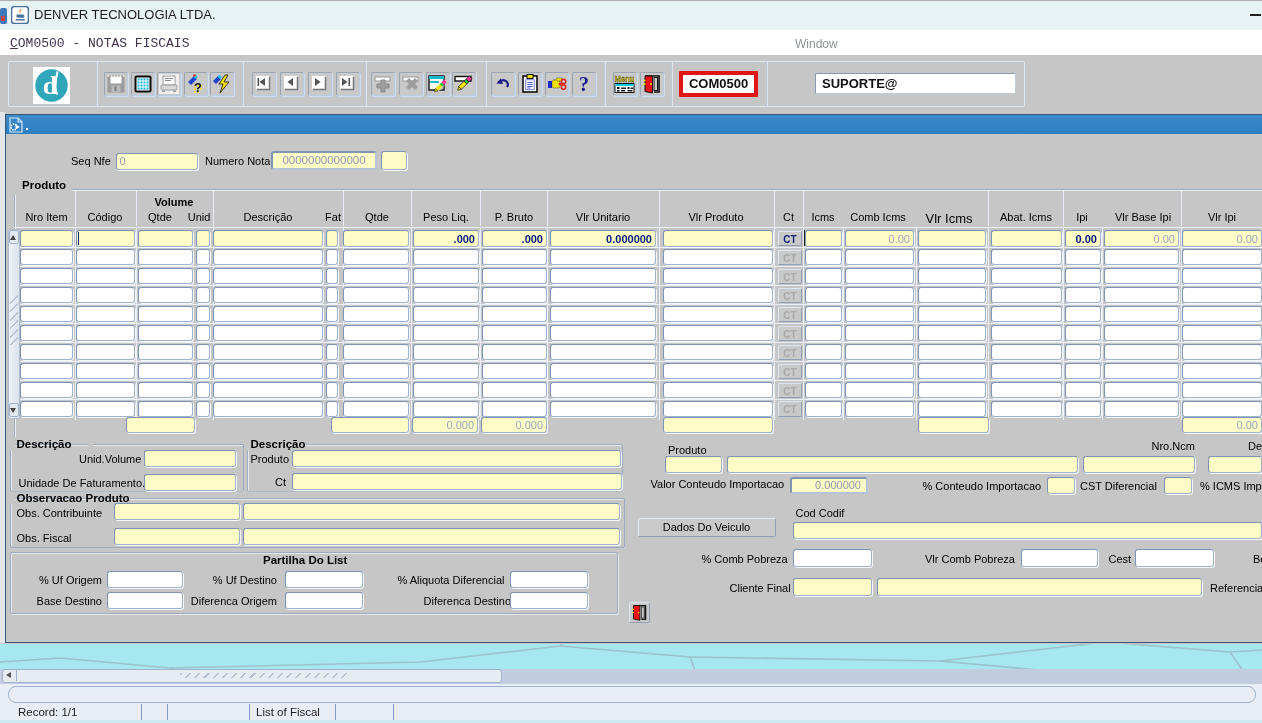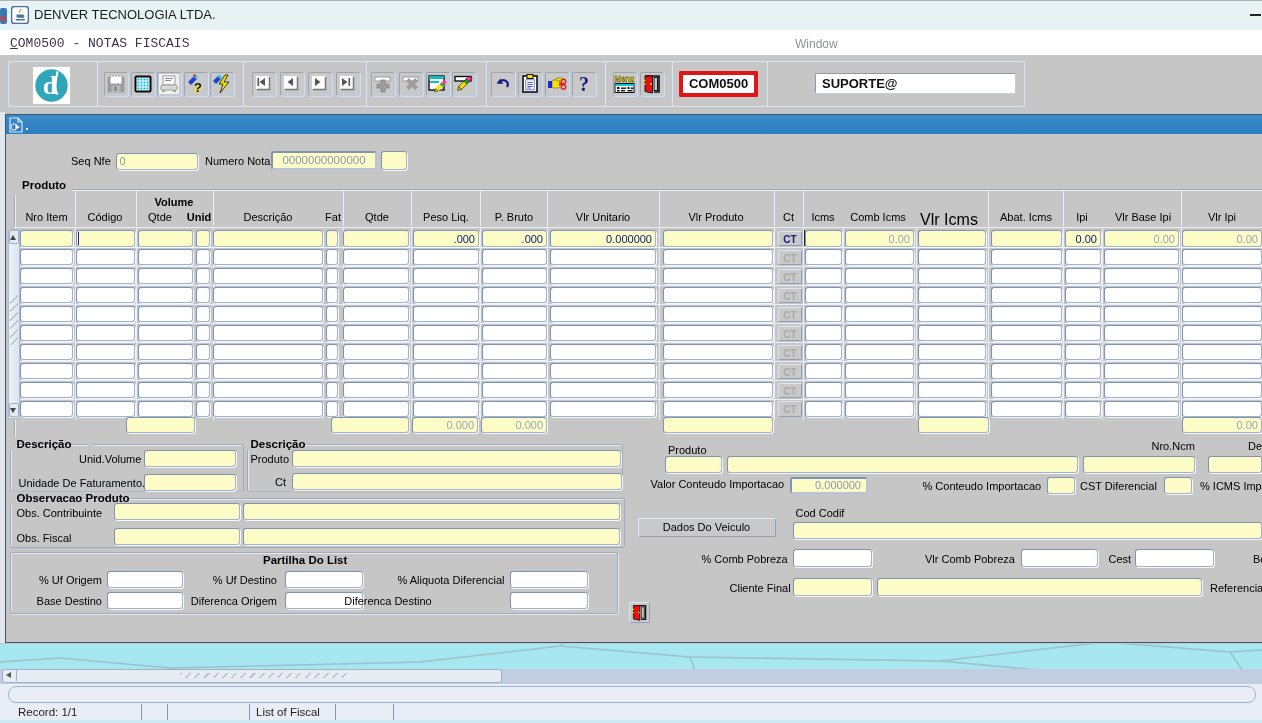--- a/index.html
+++ b/index.html
@@ -1,20 +1,20 @@
 <!DOCTYPE html>
 <html><head><meta charset="utf-8"><style>
 *{margin:0;padding:0;box-sizing:border-box}
 body{font-family:"Liberation Sans",sans-serif;width:1262px;height:723px;overflow:hidden;position:relative;background:#c6c6c6}
 .abs{position:absolute}
 .lbl{position:absolute;font-size:11px;color:#000;white-space:nowrap}
 .blb{position:absolute;font-size:11px;font-weight:bold;color:#000;white-space:nowrap}
 .fld{position:absolute;background:#fdfcc6;border:1px solid;border-color:#7d94b5 #9fb3cc #9fb3cc #7d94b5;border-radius:3px;box-shadow:1px 1px 0 rgba(255,255,255,.85);font-size:11px}
 .wfld{position:absolute;background:#fff;border:1px solid;border-color:#7d94b5 #9fb3cc #9fb3cc #7d94b5;border-radius:3px;box-shadow:1px 1px 0 rgba(255,255,255,.85);font-size:11px}
-.num{font-weight:normal;color:#001a7a;text-align:right;padding-right:3px;font-size:11px;line-height:16px}
+.num{font-weight:bold;color:#001a7a;text-align:right;padding-right:3px;font-size:11px;line-height:16px}
 .gnum{color:#9aa7bd;text-align:right;padding-right:3px;font-size:11px;line-height:14px}
 .vline{position:absolute;width:1px;background:#e9eef7}
 .hline{position:absolute;height:1px;background:#e9eef7}
 .sep{position:absolute;width:2px;background:linear-gradient(90deg,#aebccf,#eef3fa)}
 .tbtn{position:absolute;width:24px;height:24px;top:72px;background:#c9c9c9;border:1px solid;border-color:#9aa4b2 #b9cce2 #b9cce2 #9aa4b2;border-radius:2px;box-shadow:1px 1px 0 #cfdff1}
 .frame{position:absolute;border:1px solid #9cabbf;border-radius:2px;box-shadow:inset 1px 1px 0 rgba(255,255,255,.6),1px 1px 0 rgba(255,255,255,.6)}
 .ctb{position:absolute;background:#c9c9c9;border:1px solid;border-color:#dde6f0 #8fa0b5 #8fa0b5 #dde6f0;border-radius:2px;font-size:10px;font-weight:bold;text-align:center}
 </style></head><body>
 <div class="abs" style="left:0;top:0;width:1262px;height:30px;background:#e7f2f4;border-top:1px solid #b0b0b0"></div>
 <div class="abs" style="left:0;top:8px;width:7px;height:16px;background:#3b78b5;border-radius:2px"></div>
@@ -219,32 +219,32 @@
 <div class="vline" style="left:774px;top:191px;height:35px"></div>
 <div class="vline" style="left:802.5px;top:191px;height:35px"></div>
 <div class="vline" style="left:988px;top:191px;height:35px"></div>
 <div class="vline" style="left:1063px;top:191px;height:35px"></div>
 <div class="vline" style="left:1180.5px;top:191px;height:35px"></div>
 <div class="hline" style="left:14px;top:226.5px;width:1248px"></div>
 <div class="abs" style="left:-13.5px;top:211px;width:120px;text-align:center;font-size:11px;font-weight:normal">Nro Item</div>
 <div class="abs" style="left:45px;top:211px;width:120px;text-align:center;font-size:11px;font-weight:normal">Código</div>
 <div class="abs" style="left:114px;top:196px;width:120px;text-align:center;font-size:11px;font-weight:bold">Volume</div>
 <div class="abs" style="left:100px;top:211px;width:120px;text-align:center;font-size:11px;font-weight:normal">Qtde</div>
-<div class="abs" style="left:139px;top:211px;width:120px;text-align:center;font-size:11px;font-weight:bold">Unid</div>
+<div class="abs" style="left:139px;top:211px;width:120px;text-align:center;font-size:11px;font-weight:normal">Unid</div>
 <div class="abs" style="left:208px;top:211px;width:120px;text-align:center;font-size:11px;font-weight:normal">Descrição</div>
 <div class="abs" style="left:273px;top:211px;width:120px;text-align:center;font-size:11px;font-weight:normal">Fat</div>
 <div class="abs" style="left:317px;top:211px;width:120px;text-align:center;font-size:11px;font-weight:normal">Qtde</div>
 <div class="abs" style="left:386px;top:211px;width:120px;text-align:center;font-size:11px;font-weight:normal">Peso Liq.</div>
 <div class="abs" style="left:454px;top:211px;width:120px;text-align:center;font-size:11px;font-weight:normal">P. Bruto</div>
 <div class="abs" style="left:543px;top:211px;width:120px;text-align:center;font-size:11px;font-weight:normal">Vlr Unitario</div>
 <div class="abs" style="left:656px;top:211px;width:120px;text-align:center;font-size:11px;font-weight:normal">Vlr Produto</div>
 <div class="abs" style="left:728.5px;top:211px;width:120px;text-align:center;font-size:11px;font-weight:normal">Ct</div>
 <div class="abs" style="left:763px;top:211px;width:120px;text-align:center;font-size:11px;font-weight:normal">Icms</div>
 <div class="abs" style="left:818px;top:211px;width:120px;text-align:center;font-size:11px;font-weight:normal">Comb Icms</div>
-<div class="abs" style="left:889px;top:211px;width:120px;text-align:center;font-size:16px;font-weight:normal">Vlr Icms</div>
+<div class="abs" style="left:889px;top:211px;width:120px;text-align:center;font-size:13px;font-weight:normal">Vlr Icms</div>
 <div class="abs" style="left:966px;top:211px;width:120px;text-align:center;font-size:11px;font-weight:normal">Abat. Icms</div>
 <div class="abs" style="left:1022px;top:211px;width:120px;text-align:center;font-size:11px;font-weight:normal">Ipi</div>
 <div class="abs" style="left:1083px;top:211px;width:120px;text-align:center;font-size:11px;font-weight:normal">Vlr Base Ipi</div>
 <div class="abs" style="left:1162px;top:211px;width:120px;text-align:center;font-size:11px;font-weight:normal">Vlr Ipi</div>
 <div class="vline" style="left:75px;top:228px;height:192px"></div>
 <div class="vline" style="left:136px;top:228px;height:192px"></div>
 <div class="vline" style="left:213px;top:228px;height:192px"></div>
 <div class="vline" style="left:343px;top:228px;height:192px"></div>
 <div class="vline" style="left:411px;top:228px;height:192px"></div>
 <div class="vline" style="left:480px;top:228px;height:192px"></div>
@@ -517,21 +517,21 @@
 <div class="lbl" style="left:-98px;top:573.5px;width:200px;text-align:right">% Uf Origem</div>
 <div class="wfld" style="left:107px;top:570.5px;width:76px;height:17.5px"></div>
 <div class="lbl" style="left:77px;top:573.5px;width:200px;text-align:right">% Uf Destino</div>
 <div class="wfld" style="left:285px;top:570.5px;width:78px;height:17.5px"></div>
 <div class="lbl" style="left:304.5px;top:573.5px;width:200px;text-align:right">% Aliquota Diferencial</div>
 <div class="wfld" style="left:510px;top:570.5px;width:78px;height:17.5px"></div>
 <div class="lbl" style="left:-98px;top:595px;width:200px;text-align:right">Base Destino</div>
 <div class="wfld" style="left:107px;top:591.5px;width:76px;height:17.5px"></div>
 <div class="lbl" style="left:77px;top:595px;width:200px;text-align:right">Diferenca Origem</div>
 <div class="wfld" style="left:285px;top:591.5px;width:78px;height:17.5px"></div>
-<div class="lbl" style="left:288px;top:595px;width:200px;text-align:center">Diferenca Destino</div>
+<div class="lbl" style="left:311px;top:595px;width:200px;text-align:right">Diferenca Destino</div>
 <div class="wfld" style="left:510px;top:591.5px;width:78px;height:17.5px"></div>
 <div class="abs" style="left:629px;top:601.5px;width:21px;height:21px;background:#c9c9c9;border:1px solid;border-color:#dde6f0 #8fa0b5 #8fa0b5 #dde6f0;border-radius:2px"><svg width="19" height="19" viewBox="0 0 22 22">
 <path d="M4 3 H18 V19 H13" fill="#fff" stroke="#111" stroke-width="1.6"></path>
 <rect x="13" y="4.5" width="3.5" height="13" fill="#c9c9c9" stroke="#111"></rect>
 <path d="M4 3 L11.5 3 L11.5 20 L4 18.5 Z" fill="#e81010" stroke="#111"></path>
 <circle cx="10" cy="11" r="1" fill="#f6e400"></circle>
 <path d="M2.5 7.5h2M2.5 11h2" stroke="#f6e400" stroke-width="1.4"></path>
 </svg></div>
 <div class="lbl" style="left:668px;top:443.5px">Produto</div>
 <div class="fld" style="left:664.5px;top:455.5px;width:57px;height:17px"></div>

